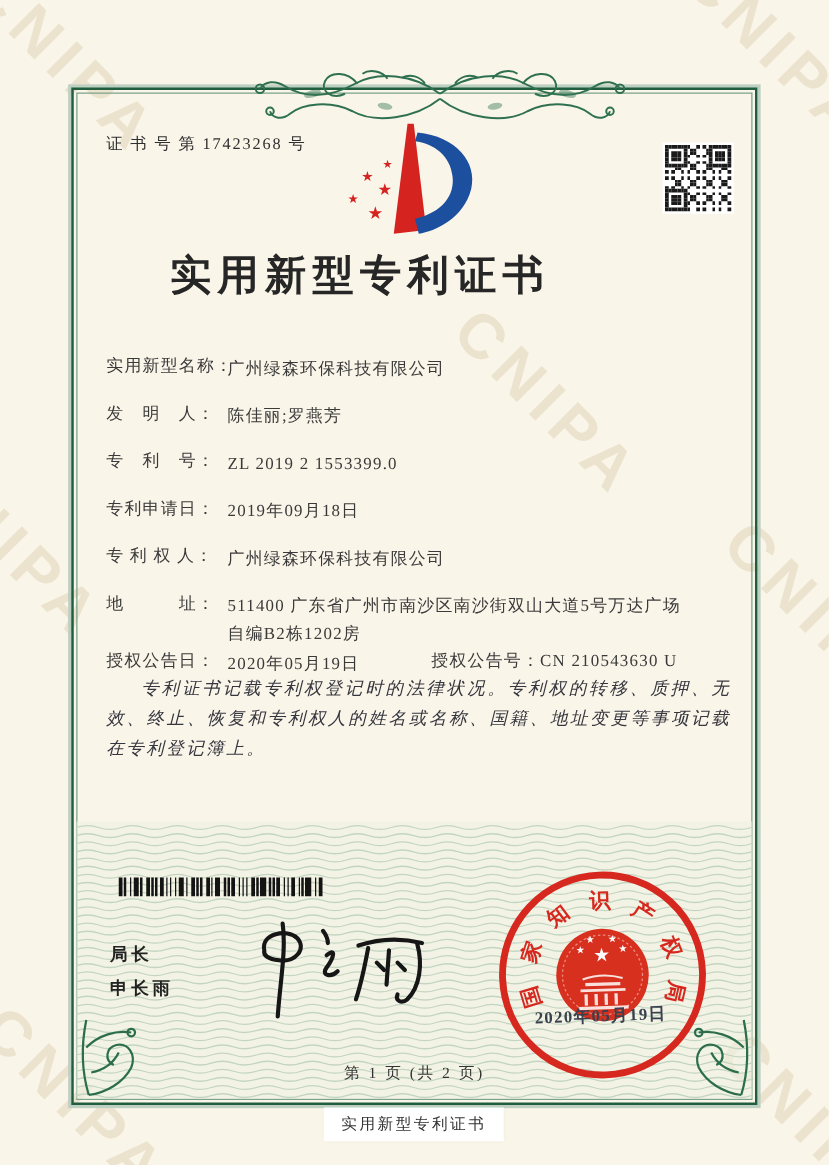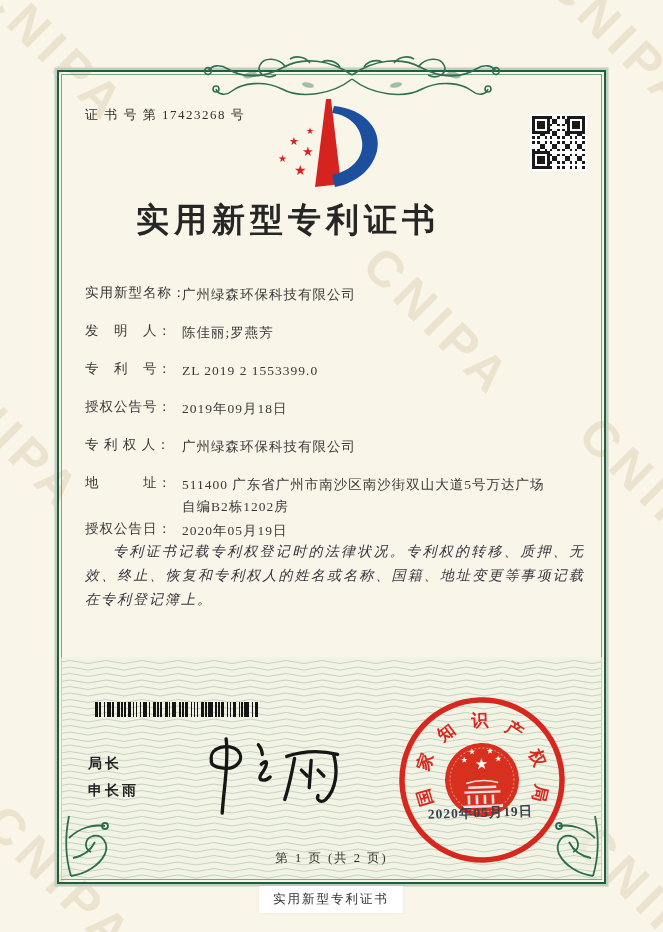--- a/index.html
+++ b/index.html
@@ -603,30 +603,31 @@
 <div class="frow" style="top:284px">
   <span class="flabel">实用新型名称：</span><span class="fval">广州绿森环保科技有限公司</span>
 </div>
 <div class="frow" style="top:322px">
   <span class="flabel">发　明　人：</span><span class="fval">陈佳丽;罗燕芳</span>
 </div>
 <div class="frow" style="top:360px">
   <span class="flabel">专　利　号：</span><span class="fval">ZL 2019 2 1553399.0</span>
 </div>
 <div class="frow" style="top:398px">
-  <span class="flabel">授权公告号：</span><span class="fval">2019年09月18日</span>
+  <span class="flabel">专利申请日：</span><span class="fval">2019年09月18日</span>
 </div>
 <div class="frow" style="top:436px">
   <span class="flabel">专 利 权 人：</span><span class="fval">广州绿森环保科技有限公司</span>
 </div>
 <div class="frow" style="top:474px">
   <span class="flabel">地　　　址：</span><span class="fval"><span>511400 广东省广州市南沙区南沙街双山大道5号万达广场</span><br><span>自编B2栋1202房</span></span>
 </div>
 <div class="frow" style="top:520px">
   <span class="flabel">授权公告日：</span><span class="fval">2020年05月19日</span>
+  <span class="grant2"><span>授权公告号：</span><span>CN 210543630 U</span></span>
 </div>
 
 <div class="abs bodytext">
   <p>专利证书记载专利权登记时的法律状况。专利权的转移、质押、无效、终止、恢复和专利权人的姓名或名称、国籍、地址变更等事项记载在专利登记簿上。</p>
 </div>
 
 <div class="abs barcode">
     <i style="width: 3px; margin-right: 1.4px;"></i>
     <i style="width: 1.5px; margin-right: 2.8px;"></i>
     <i style="width: 1.5px; margin-right: 1.4px;"></i>

